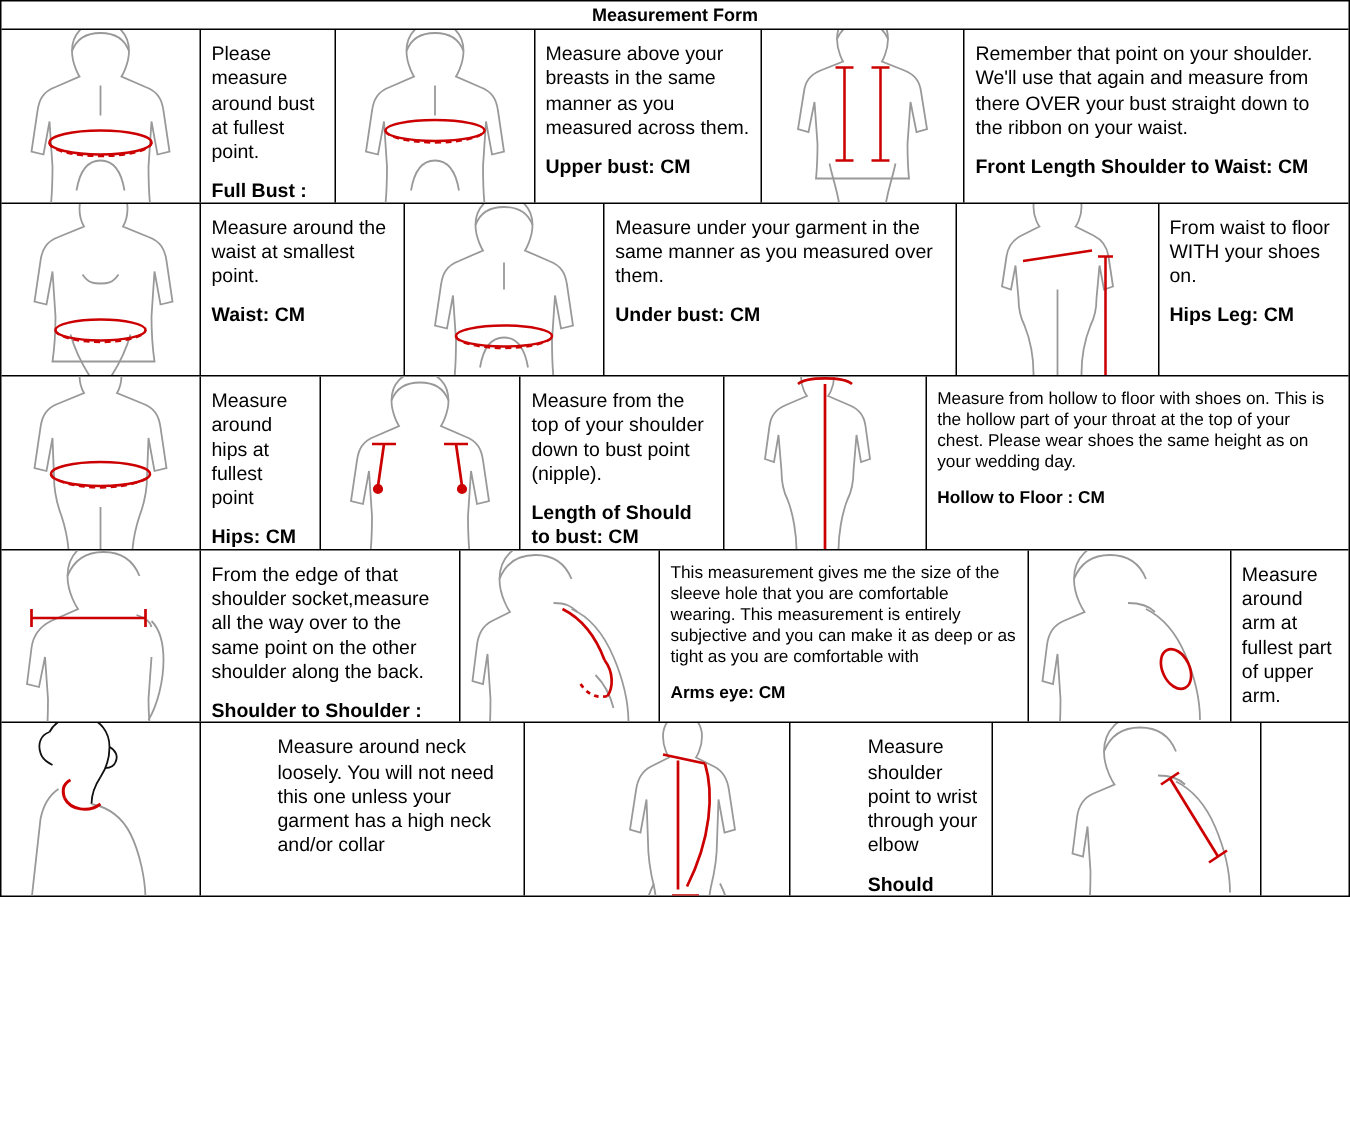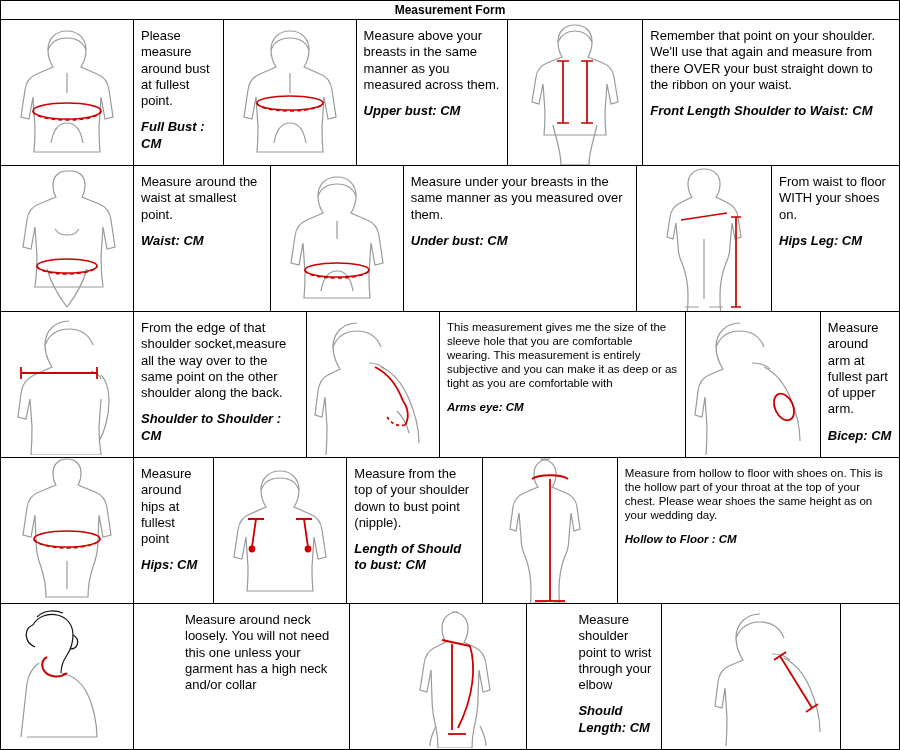--- a/index.html
+++ b/index.html
@@ -9,21 +9,21 @@
   }
   body {
     width: 900px;
     height: 750px;
     font-family: "Liberation Sans", sans-serif;
     color: #000;
     overflow: hidden;
   }
   .page {
     width: 900px;
-    height: 750px;
+    height: 598px;
     box-sizing: border-box;
     border: 1px solid #000;
     display: flex;
     flex-direction: column;
   }
   .title-bar {
     height: 18px;
     line-height: 18px;
     text-align: center;
     font-size: 12px;
@@ -69,21 +69,20 @@
   .txt.small {
     font-size: 11.5px;
     line-height: 1.22;
   }
   .txt p {
     margin: 0 0 10px 0;
   }
   .label {
     font-weight: bold;
     margin: 0;
-    font-style: italic;
   }
   svg { display: block; }
 </style>
 </head>
 <body>
 
 <div class="page">
 
   <div class="title-bar">Measurement Form</div>
 
@@ -171,41 +170,97 @@
             <path d="M64 8c-12 0-19 8-19 19 0 9 5 17 5 17l-16 7c-8 3-11 8-12 16l-4 27 8 2 4-22 2 30c0 14-1 25-1 25h66s-1-11-1-25l2-30 4 22 8-2-4-27c-1-8-4-13-12-16l-16-7s5-8 5-17c0-11-7-19-19-19z"></path>
             <path d="M45 27c3-8 10-12 19-12s16 4 19 12"></path>
             <path d="M48 122c2-12 7-20 16-20s14 8 16 20"></path>
             <path d="M64 52v18"></path>
           </g>
           <ellipse cx="64" cy="101" rx="32" ry="7" fill="none" stroke="#cc0000" stroke-width="1.6"></ellipse>
           <path d="M32 101c0 4 14 8 32 8s32-4 32-8" fill="none" stroke="#cc0000" stroke-width="1.6" stroke-dasharray="4,3"></path>
         </svg>
       </div>
       <div class="cell txt">
-        <p>Measure under your breasts in the same manner as you measured over them.</p>
+        <p>Measure under your garment in the same manner as you measured over them.</p>
         <p class="label">Under bust:  CM</p>
       </div>
 
       <div class="cell fig wide">
         <svg width="130" height="148" viewBox="0 0 130 148">
           <g fill="none" stroke="#999" stroke-width="1.2">
             <path d="M65 4c-10 0-16 6-16 15 0 8 4 13 4 13l-12 6c-6 3-9 7-10 14l-3 20 6 2 3-16 2 22c0 6 1 12 4 18 4 10 6 22 6 32 0 8 0 14-1 18h34c-1-4-1-10-1-18 0-10 2-22 6-32 3-6 4-12 4-18l2-22 3 16 6-2-3-20c-1-7-4-11-10-14l-12-6s4-5 4-13c0-9-6-15-16-15z"></path>
             <path d="M65 74v60"></path>
             <path d="M46 142h14M70 142h14"></path>
           </g>
           <g stroke="#cc0000" stroke-width="1.7" fill="none">
             <path d="M42 55l46-7"></path>
             <path d="M97 52v90"></path>
             <path d="M92 52h10M92 142h10"></path>
           </g>
         </svg>
       </div>
       <div class="cell txt">
         <p>From waist to floor WITH your shoes on.</p>
         <p class="label">Hips Leg:  CM</p>
+      </div>
+    </div>
+
+    <div class="row">
+
+      <div class="cell fig">
+        <svg width="128" height="148" viewBox="0 0 128 148">
+          <g fill="none" stroke="#999" stroke-width="1.2">
+            <path d="M64 2c-9 0-14 6-14 14 0 7 3 12 3 12l-17 7c-8 3-11 8-12 16l-4 27 8 2 4-22 1 26c0 10 2 18 5 26 3 9 5 20 5 30h42c0-10 2-21 5-30 3-8 5-16 5-26l1-26 4 22 8-2-4-27c-1-8-4-13-12-16l-17-7s3-5 3-12c0-8-5-14-14-14z"></path>
+            <path d="M64 104v28"></path>
+          </g>
+          <ellipse cx="64" cy="82" rx="33" ry="8" fill="none" stroke="#cc0000" stroke-width="1.6"></ellipse>
+          <path d="M31 82c0 4 15 9 33 9s33-5 33-9" fill="none" stroke="#cc0000" stroke-width="1.6" stroke-dasharray="4,3"></path>
+        </svg>
+      </div>
+      <div class="cell txt">
+        <p>Measure around hips at fullest point</p>
+        <p class="label">Hips:   CM</p>
+      </div>
+
+      <div class="cell fig">
+        <svg width="128" height="140" viewBox="0 0 128 140">
+          <g fill="none" stroke="#999" stroke-width="1.2">
+            <path d="M64 10c-12 0-19 8-19 19 0 9 5 17 5 17l-16 7c-8 3-11 8-12 16l-4 27 8 2 4-22 2 30c0 14-1 24-1 24h66s-1-10-1-24l2-30 4 22 8-2-4-27c-1-8-4-13-12-16l-16-7s5-8 5-17c0-11-7-19-19-19z"></path>
+            <path d="M45 29c3-8 10-12 19-12s16 4 19 12"></path>
+          </g>
+          <g stroke="#cc0000" stroke-width="1.8" fill="none">
+            <path d="M40 58l-4 28"></path>
+            <path d="M88 58l4 28"></path>
+            <path d="M32 58h16M80 58h16"></path>
+            <circle cx="36" cy="88" r="2.5" fill="#cc0000"></circle>
+            <circle cx="92" cy="88" r="2.5" fill="#cc0000"></circle>
+          </g>
+        </svg>
+      </div>
+      <div class="cell txt">
+        <p>Measure from the top of your shoulder down to bust point (nipple).</p>
+        <p class="label">Length of Should to bust:  CM</p>
+      </div>
+
+      <div class="cell fig wide">
+        <svg width="130" height="152" viewBox="0 0 130 152">
+          <g fill="none" stroke="#999" stroke-width="1.2">
+            <path d="M65 4c-10 0-16 6-16 15 0 8 4 13 4 13l-14 6c-7 3-10 7-11 14l-3 22 6 2 3-18 2 24c0 7 1 13 4 19 4 10 6 24 6 34 0 7 0 12-1 16h30c-1-4-1-9-1-16 0-10 2-24 6-34 3-6 4-12 4-19l2-24 3 18 6-2-3-22c-1-7-4-11-11-14l-14-6s4-5 4-13c0-9-6-15-16-15z"></path>
+            <path d="M48 148h14M68 148h14"></path>
+          </g>
+          <g stroke="#cc0000" stroke-width="1.8" fill="none">
+            <path d="M65 24v122"></path>
+            <path d="M47 24c6-5 30-5 36 0"></path>
+            <path d="M50 146h30"></path>
+          </g>
+        </svg>
+      </div>
+      <div class="cell txt small">
+        <p>Measure from hollow to floor with shoes on. This is the hollow part of your throat at the top of your chest. Please wear shoes the same height as on your wedding day.</p>
+        <p class="label">Hollow to Floor :  CM</p>
       </div>
     </div>
 
     <div class="row">
 
       <div class="cell fig">
         <svg width="128" height="140" viewBox="0 0 128 140">
           <g fill="none" stroke="#999" stroke-width="1.2">
             <path d="M66 6c-14 0-24 10-24 24 0 12 7 22 7 22l-18 8c-8 4-12 10-13 18l-3 24 8 2 4-20 2 28c0 14-1 28-1 28h70s-2-14-2-28l2-28"></path>
             <path d="M42 30c4-10 12-16 24-16s20 6 24 16"></path>
@@ -253,76 +308,20 @@
             <path d="M64 48c8 0 14 2 18 6"></path>
           </g>
           <g stroke="#cc0000" stroke-width="1.8" fill="none">
             <ellipse cx="96" cy="92" rx="9" ry="14" transform="rotate(-25 96 92)"></ellipse>
           </g>
         </svg>
       </div>
       <div class="cell txt">
         <p>Measure around arm at fullest part of upper arm.</p>
         <p class="label">Bicep:  CM</p>
-      </div>
-    </div>
-
-    <div class="row">
-
-      <div class="cell fig">
-        <svg width="128" height="148" viewBox="0 0 128 148">
-          <g fill="none" stroke="#999" stroke-width="1.2">
-            <path d="M64 2c-9 0-14 6-14 14 0 7 3 12 3 12l-17 7c-8 3-11 8-12 16l-4 27 8 2 4-22 1 26c0 10 2 18 5 26 3 9 5 20 5 30h42c0-10 2-21 5-30 3-8 5-16 5-26l1-26 4 22 8-2-4-27c-1-8-4-13-12-16l-17-7s3-5 3-12c0-8-5-14-14-14z"></path>
-            <path d="M64 104v28"></path>
-          </g>
-          <ellipse cx="64" cy="82" rx="33" ry="8" fill="none" stroke="#cc0000" stroke-width="1.6"></ellipse>
-          <path d="M31 82c0 4 15 9 33 9s33-5 33-9" fill="none" stroke="#cc0000" stroke-width="1.6" stroke-dasharray="4,3"></path>
-        </svg>
-      </div>
-      <div class="cell txt">
-        <p>Measure around hips at fullest point</p>
-        <p class="label">Hips:   CM</p>
-      </div>
-
-      <div class="cell fig">
-        <svg width="128" height="140" viewBox="0 0 128 140">
-          <g fill="none" stroke="#999" stroke-width="1.2">
-            <path d="M64 10c-12 0-19 8-19 19 0 9 5 17 5 17l-16 7c-8 3-11 8-12 16l-4 27 8 2 4-22 2 30c0 14-1 24-1 24h66s-1-10-1-24l2-30 4 22 8-2-4-27c-1-8-4-13-12-16l-16-7s5-8 5-17c0-11-7-19-19-19z"></path>
-            <path d="M45 29c3-8 10-12 19-12s16 4 19 12"></path>
-          </g>
-          <g stroke="#cc0000" stroke-width="1.8" fill="none">
-            <path d="M40 58l-4 28"></path>
-            <path d="M88 58l4 28"></path>
-            <path d="M32 58h16M80 58h16"></path>
-            <circle cx="36" cy="88" r="2.5" fill="#cc0000"></circle>
-            <circle cx="92" cy="88" r="2.5" fill="#cc0000"></circle>
-          </g>
-        </svg>
-      </div>
-      <div class="cell txt">
-        <p>Measure from the top of your shoulder down to bust point (nipple).</p>
-        <p class="label">Length of Should to bust:  CM</p>
-      </div>
-
-      <div class="cell fig wide">
-        <svg width="130" height="152" viewBox="0 0 130 152">
-          <g fill="none" stroke="#999" stroke-width="1.2">
-            <path d="M65 4c-10 0-16 6-16 15 0 8 4 13 4 13l-14 6c-7 3-10 7-11 14l-3 22 6 2 3-18 2 24c0 7 1 13 4 19 4 10 6 24 6 34 0 7 0 12-1 16h30c-1-4-1-9-1-16 0-10 2-24 6-34 3-6 4-12 4-19l2-24 3 18 6-2-3-22c-1-7-4-11-11-14l-14-6s4-5 4-13c0-9-6-15-16-15z"></path>
-            <path d="M48 148h14M68 148h14"></path>
-          </g>
-          <g stroke="#cc0000" stroke-width="1.8" fill="none">
-            <path d="M65 24v122"></path>
-            <path d="M47 24c6-5 30-5 36 0"></path>
-            <path d="M50 146h30"></path>
-          </g>
-        </svg>
-      </div>
-      <div class="cell txt small">
-        <p>Measure from hollow to floor with shoes on. This is the hollow part of your throat at the top of your chest. Please wear shoes the same height as on your wedding day.</p>
-        <p class="label">Hollow to Floor :  CM</p>
       </div>
     </div>
 
     <div class="row">
 
       <div class="cell fig">
         <svg width="128" height="140" viewBox="0 0 128 140">
           <g fill="none" stroke="#111" stroke-width="1.2">
             <path d="M30 18c4-8 14-12 24-10 10 2 16 10 16 20 0 8-2 14-6 20"></path>
             <path d="M30 18c-6 2-8 8-6 14 1 4 4 6 8 8"></path>

